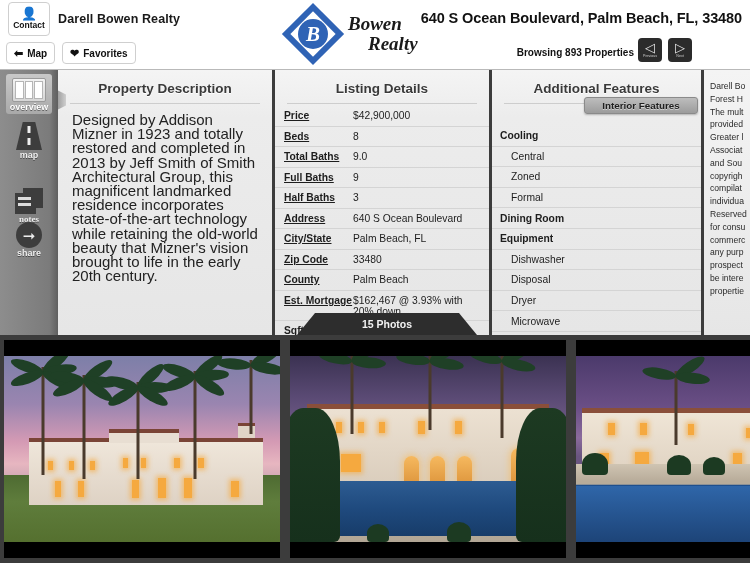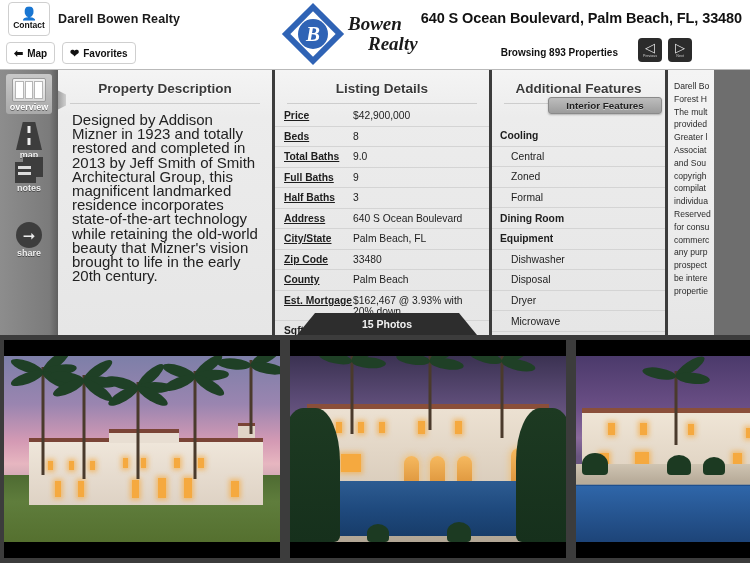--- a/index.html
+++ b/index.html
@@ -66,21 +66,21 @@
 
   .hdr-addr {
     position:absolute; right:8px; top:10px;
     font-size:14.5px; font-weight:bold; color:#111; letter-spacing:-.1px;
   }
   .hdr-sub {
     position:absolute; right:8px; top:29px;
     font-size:10.5px; font-weight:bold; color:#111;
   }
   .hdr-browse {
-    position:absolute; right:132px; top:47px;
+    position:absolute; right:116px; top:47px;
     font-size:10px; font-weight:bold; color:#111;
   }
   .navbtn {
     position:absolute; top:38px; width:24px; height:24px;
     background:#2b2b2b; border-radius:4px;
     display:flex; flex-direction:column; align-items:center; justify-content:center;
   }
   #nav-prev { right:88px; }
   #nav-next { right:58px; }
   .navbtn .tri { font-size:13px; line-height:12px; color:#e8e8e8; }
@@ -155,21 +155,21 @@
     display:flex;
   }
   .panel {
     position:relative; height:265px;
     background:linear-gradient(to bottom,#f4f4f4 0%,#ececec 18%,#e6e6e6 100%);
     border-right:3px solid #3c3c3c;
     overflow:hidden;
   }
   #panel-desc { width:217px; }
   #panel-listing { width:217px; }
-  #panel-features { width:176px; }
+  #panel-features { width:212px; }
   #panel-disclaimer { width:46px; border-right:none;
     background:linear-gradient(to bottom,#f4f4f4,#e6e6e6); }
   .panel-title {
     text-align:center; font-size:13.5px; font-weight:bold; color:#3a3a3a;
     padding-top:11px; padding-bottom:7px;
     text-shadow:0 1px 0 #fff;
   }
   .panel-rule { height:1px; background:#cdcdcd; margin:0 12px; }
   .desc-body {
     padding:9px 14px 0 14px; font-size:15px; line-height:14.2px; color:#222;
@@ -343,21 +343,21 @@
             <i></i>
             <i></i>
             <i></i>
           </div>
         <div class="label">overview</div>
       </div>
       <div class="side-item" style="top:50px;">
         <div class="ico-road"></div>
         <div class="label">map</div>
       </div>
-      <div class="side-item" style="top:85px;">
+      <div class="side-item" style="top:116px;font-family:Liberation Serif, serif;">
         <div class="ico-notes">
           <div class="sh"></div>
             <div class="fr">
               <i></i>
               <i></i>
             </div>
         </div>
         <div class="label">notes</div>
       </div>
       <div class="side-item" style="top:150px;">

